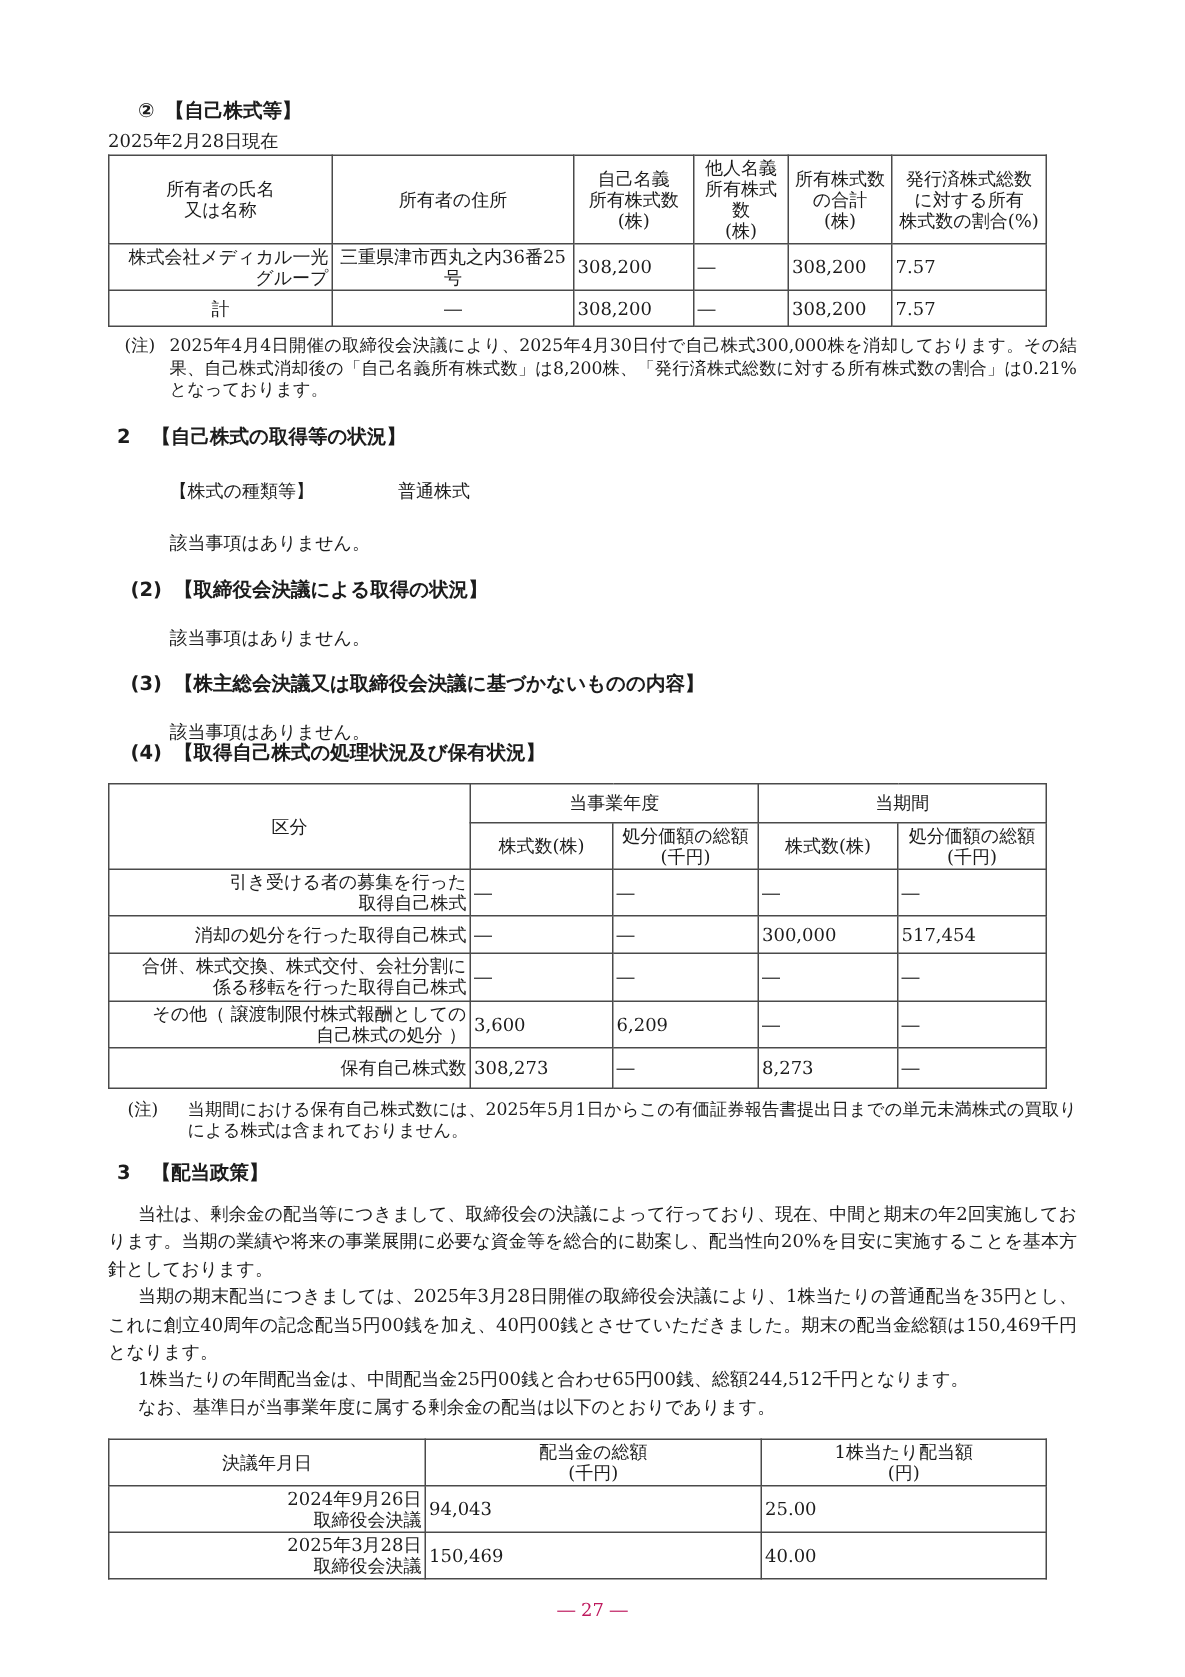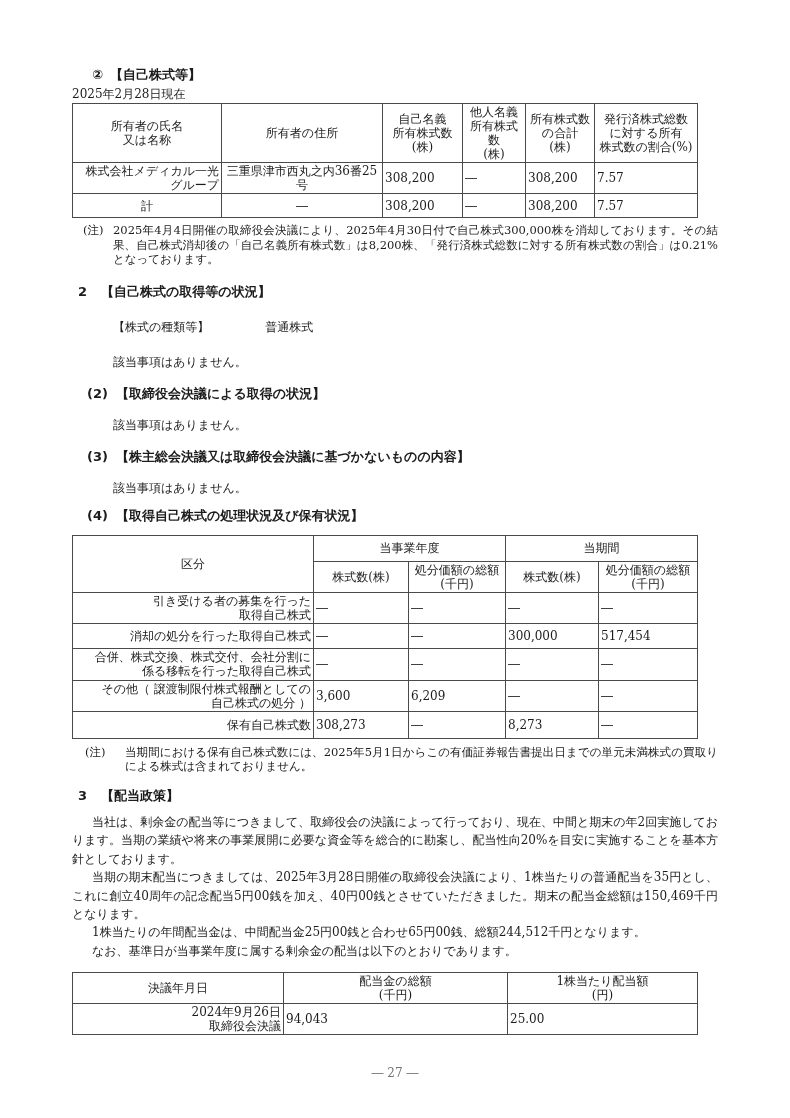--- a/index.html
+++ b/index.html
@@ -57,21 +57,21 @@
   .share-type .stv { font-family:"DejaVu Serif", serif; margin-left:56px; }
 
   .item-block { margin-left:0; }
   .item-body { margin-left:41px; margin-top:16px; line-height:14px; }
 
   .para { width:646px; text-align:justify; text-indent:20px; line-height:18.4px; }
   .paras { margin-top:9px; }
 
   .footer {
     position:absolute; left:0; top:1066px; width:790px;
-    text-align:center; font-size:12px; color:#737373;
+    text-align:center; font-size:12px; color:#be185d;
   }
 </style>
 </head>
 <body>
 
 <div class="page">
   <div class="content">
     <div class="pad-top"></div>
 
     <div class="h-row sec1-h">
@@ -149,21 +149,21 @@
       <div class="item-body">該当事項はありません。</div>
     </div>
 
     <div class="item-block" style="margin-top:17px">
       <div class="h-row item-h">
         <span>(3)</span><span class="h-title">【株主総会決議又は取締役会決議に基づかないものの内容】</span>
       </div>
       <div class="item-body">該当事項はありません。</div>
     </div>
 
-    <div class="item-block" style="margin-top:13px">
+    <div class="item-block" style="">
       <div class="h-row item-h">
         <span>(4)</span><span class="h-title">【取得自己株式の処理状況及び保有状況】</span>
       </div>
     </div>
 
     <table class="tbl" style="margin-top:11px">
       <colgroup>
         <col style="width:241px">
           <col style="width:95px">
           <col style="width:97px">
@@ -254,18 +254,24 @@
 (千円)</th>
         <th class="c pre">1株当たり配当額
 (円)</th>
       </tr>
       <tr style="height:30px">
         <td class="l pre">2024年9月26日
 取締役会決議</td>
         <td class="r">94,043</td>
         <td class="r">25.00</td>
       </tr>
+      <tr style="height:31px">
+        <td class="l pre">2025年3月28日
+取締役会決議</td>
+        <td class="r">150,469</td>
+        <td class="r">40.00</td>
+      </tr>
     </tbody>
       </table>
   </div>
 
   <div class="footer">― 27 ―</div>
 </div>
 
 </body></html>

